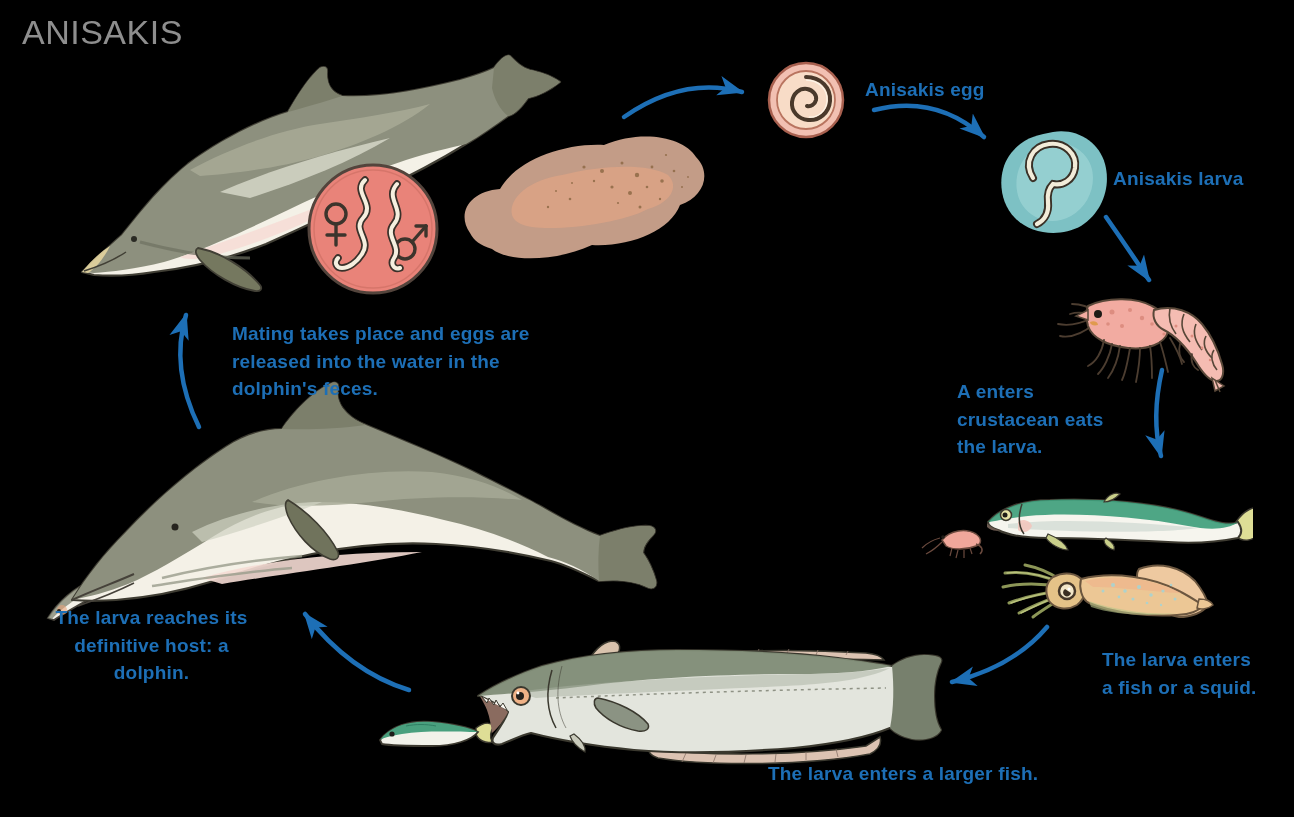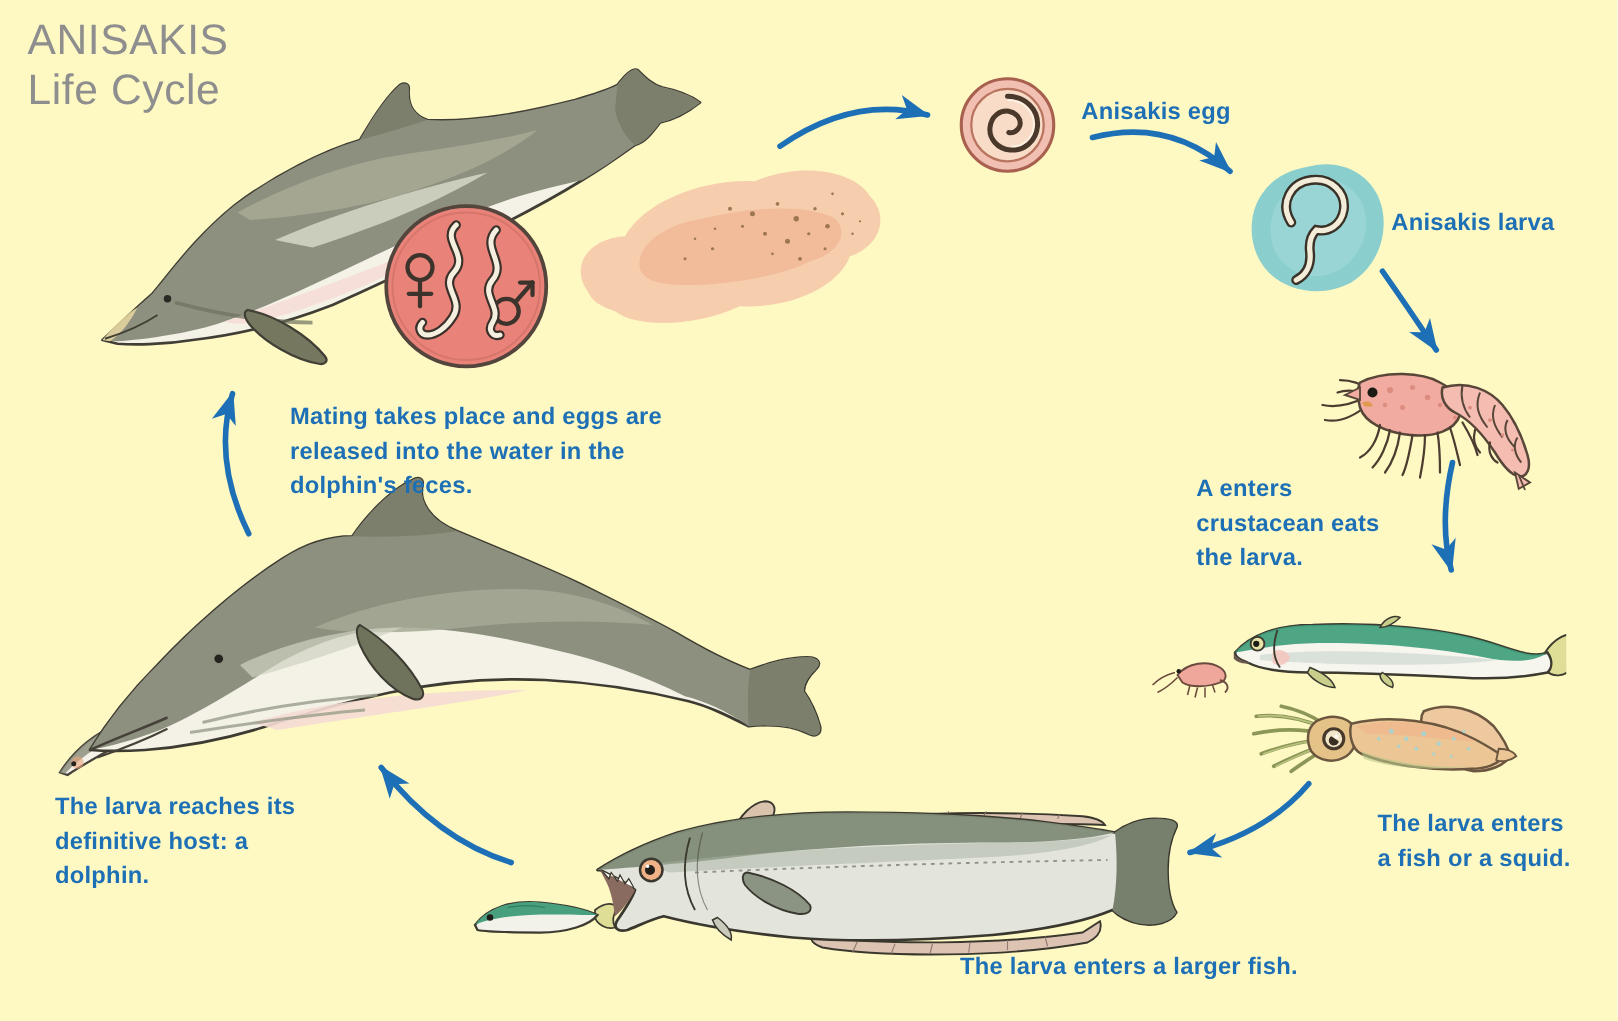--- a/index.html
+++ b/index.html
@@ -1,39 +1,38 @@
 <!DOCTYPE html>
 <html><head>
 <meta charset="utf-8">
 <style>
   html,body{margin:0;padding:0;background:#ffffff;}
   #canvas{
     position:relative;width:1294px;height:817px;overflow:hidden;
-    background:#fef9c3;font-family:"Liberation Sans",sans-serif;
+    background:#000000;font-family:"Liberation Sans",sans-serif;
   }
   .abs{position:absolute;}
   .title{
     left:22px;top:12px;color:#8e8e8e;font-size:34px;line-height:1.18;
     font-weight:300;letter-spacing:0.5px;
   }
   .caption{
     color:#1d6fb6;font-weight:700;font-size:19px;line-height:1.45;
     letter-spacing:0.2px;
   }
   .nowrap{white-space:nowrap;}
   svg{display:block;}
 </style>
 </head>
 <body>
 
 <div id="canvas">
 
   <div class="abs title">
     <div>ANISAKIS</div>
-    <div>Life Cycle</div>
   </div>
 
   <div class="abs" style="left:452px;top:115px;">
     <svg width="270" height="160" viewBox="0 0 270 160">
       <path d="M18,118 C4,98 18,76 48,74 C64,46 110,28 152,30 C190,14 232,22 244,42 C260,58 252,82 228,90 C218,116 178,132 140,130 C106,146 58,148 40,134 C28,130 22,126 18,118 Z" fill="#f4c3a9" opacity="0.8"></path>
       <path d="M60,100 C56,82 80,64 110,60 C150,50 196,48 216,60 C228,72 218,88 196,94 C170,108 110,116 80,112 C68,110 62,106 60,100 Z" fill="#eda883" opacity="0.5"></path>
       <g fill="#8f6a46" opacity="0.85">
         <circle cx="150" cy="56" r="2"></circle>
           <circle cx="170" cy="48" r="1.5"></circle>
           <circle cx="185" cy="60" r="2.2"></circle>
@@ -332,15 +331,15 @@
       <path d="M199,427 Q170,368 186,315" marker-end="url(#ah)"></path>
     </g>
   </svg>
 
   <div class="abs caption" style="left:232px;top:304px;width:330px;margin-top:16px;">Mating takes place and eggs are released into the water in the dolphin's feces.</div>
   <div class="abs caption nowrap" style="left:865px;top:76px;">Anisakis egg</div>
   <div class="abs caption nowrap" style="left:1113px;top:165px;">Anisakis larva</div>
   <div class="abs caption" style="left:957px;top:378px;width:165px;">A enters crustacean eats the larva.</div>
   <div class="abs caption" style="left:1102px;top:646px;width:155px;">The larva enters a fish or a squid.</div>
   <div class="abs caption nowrap" style="left:768px;top:760px;">The larva enters a larger fish.</div>
-  <div class="abs caption" style="left:44px;top:632px;width:215px;">The larva reaches its definitive host: a dolphin.</div>
+  <div class="abs caption" style="left:44px;top:604px;width:215px;text-align:center;">The larva reaches its definitive host: a dolphin.</div>
 
 </div>
 
 </body></html>

